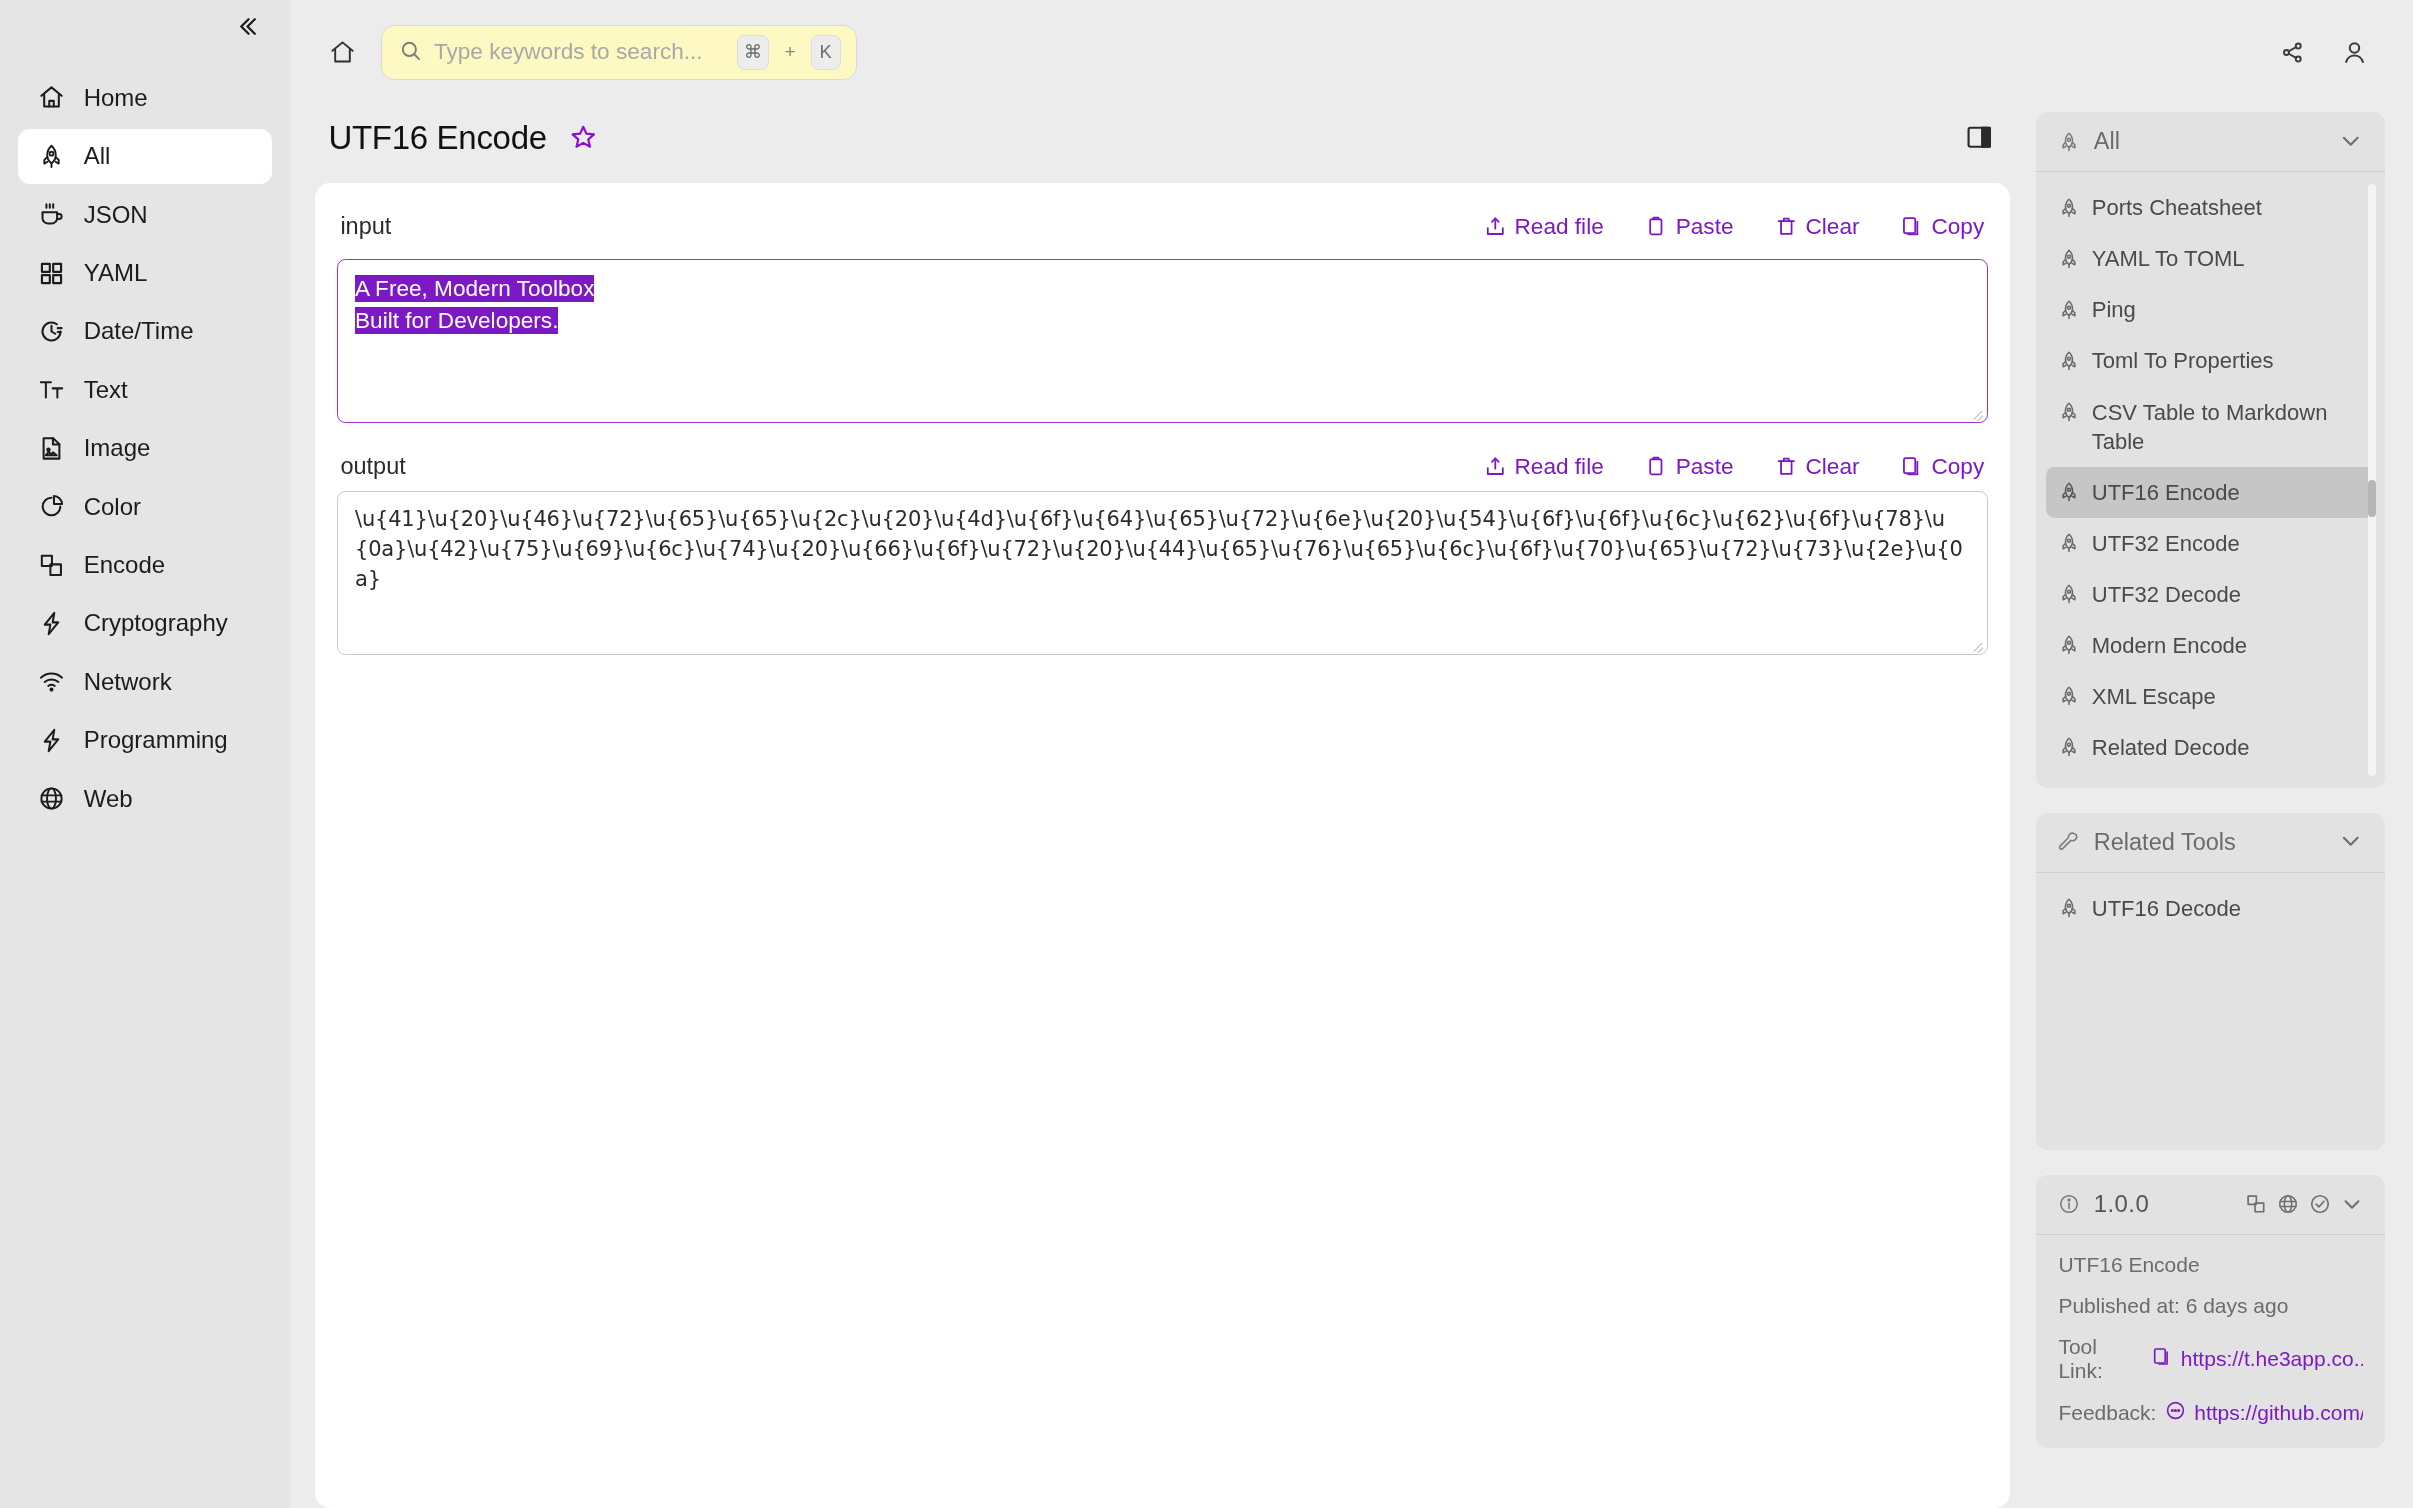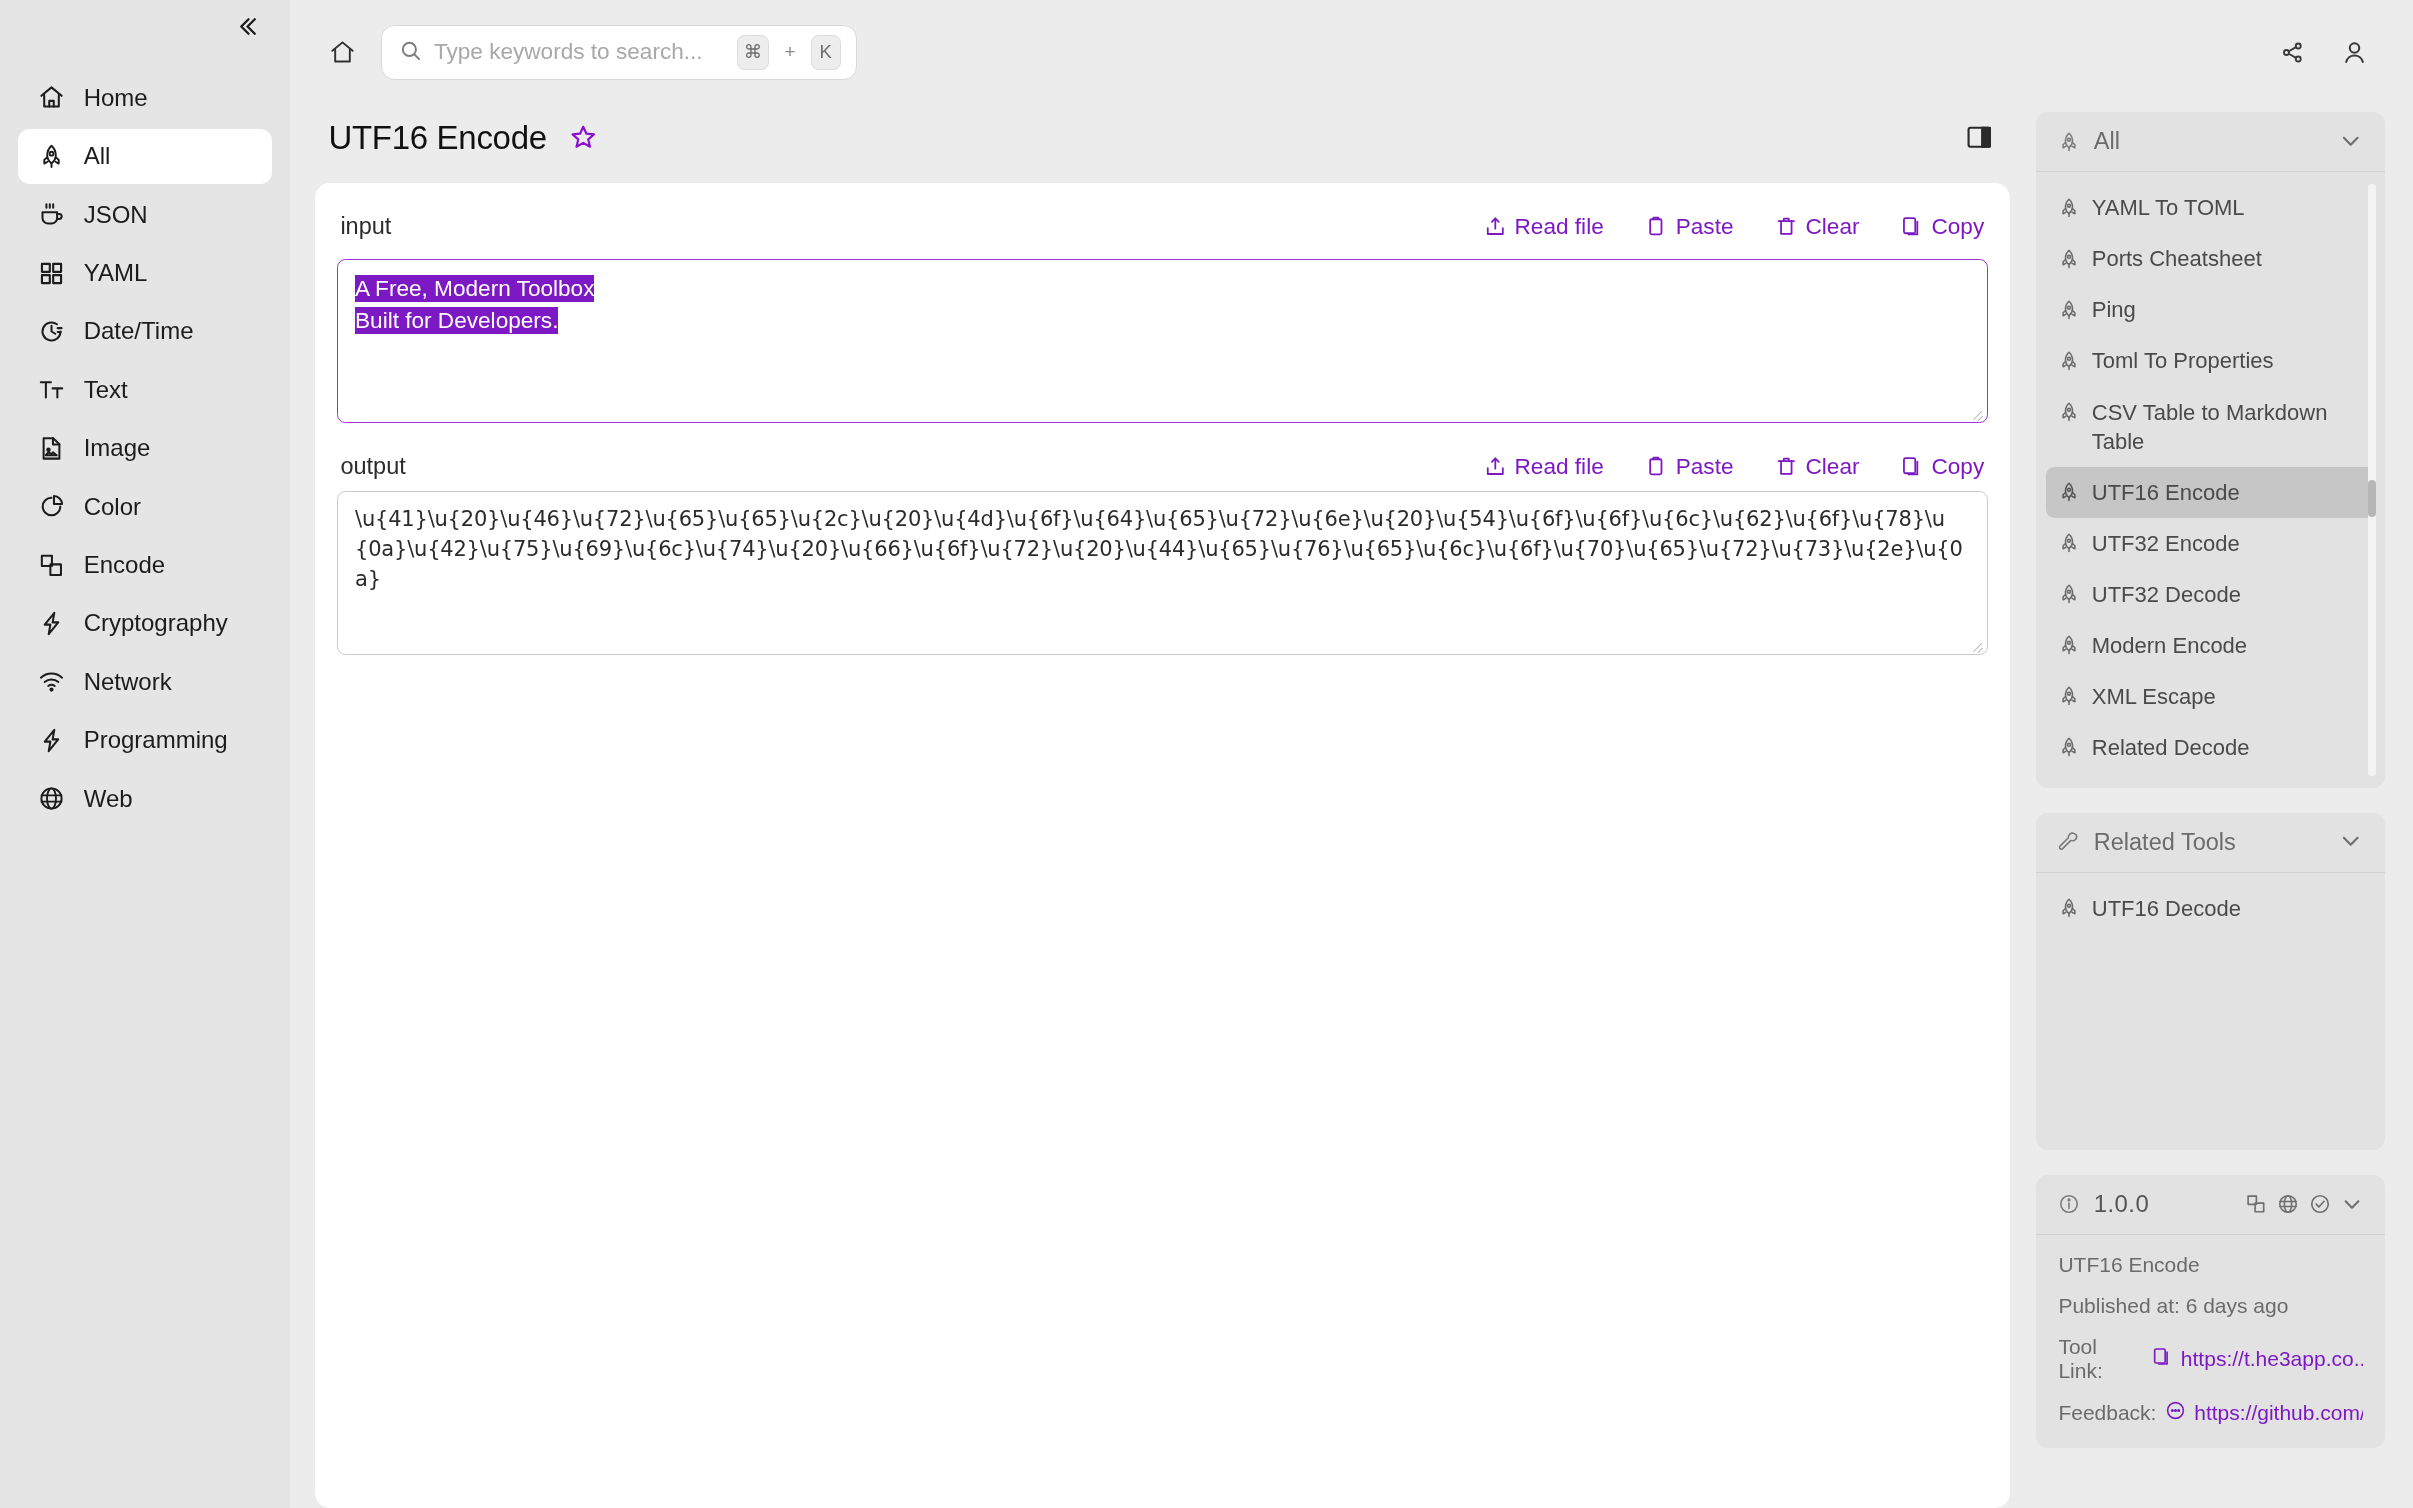--- a/index.html
+++ b/index.html
@@ -28,21 +28,21 @@
   }
   .nav-item.active { background: #ffffff; }
   .nav-ico { width: 28.5px; height: 28.5px; display: flex; align-items: center; justify-content: center; flex: 0 0 28.5px; }
   .nav-ico svg { width: 27px; height: 27px; display: block; }
 
   
   .main { flex: 1 1 auto; height: 1508px; background: #ececec; display: flex; flex-direction: column; min-width: 0; }
   .topbar { height: 104px; flex: 0 0 104px; display: flex; align-items: center; padding: 0 34px 0 25px; gap: 11.7px; }
   .home-btn { width: 54px; height: 54px; display: flex; align-items: center; justify-content: center; border-radius: 10px; cursor: pointer; }
   .search-wrap {
-    width: 476px; height: 55px; background: #ffffff;
+    width: 476px; height: 55px; background: #fef9c3;
     border: 1.7px solid #d9d9d9; border-radius: 13.4px;
     display: flex; align-items: center; padding: 0 15px 0 17px; gap: 11.7px; cursor: text;
   }
   .search-input { flex: 1 1 auto; border: none; outline: none; background: transparent;
     font-family: "Liberation Sans", sans-serif; font-size: 22.6px; color: #3a3a3a; }
   .search-input::placeholder { color: #a8a8a8; }
   .kbd { min-width: 30px; height: 35px; background: #ededed; border: 0.8px solid #dcdcdc;
     border-radius: 7.5px; display: flex; align-items: center; justify-content: center;
     font-size: 18.4px; color: #6d6d6d; padding: 0 6.7px; }
   .kbd-plus { font-size: 19px; color: #8a8a8a; padding: 0 3.4px; }
@@ -459,33 +459,33 @@
               <div class="rail-item">
                 <span class="tool-ico">
                     <svg viewBox="0 0 24 24" fill="none" stroke="#6a6a6a" stroke-width="1.7">
                       <path d="M12 2.5c2.6 2.4 3.8 5.4 3.8 8.3 0 3.2-1.7 5.6-3.8 7.2-2.1-1.6-3.8-4-3.8-7.2 0-2.9 1.2-5.9 3.8-8.3z"></path>
                       <circle cx="12" cy="9.5" r="1.6"></circle>
                       <path d="M8.2 12.6 5.6 15v3.3l2.9-1.6"></path>
                       <path d="M15.8 12.6 18.4 15v3.3l-2.9-1.6"></path>
                       <path d="M12 18v3.3"></path>
                     </svg>
                   </span>
+                <span>Ports Cheatsheet</span>
+              </div>
+              <div class="rail-item">
+                <span class="tool-ico">
+                    <svg viewBox="0 0 24 24" fill="none" stroke="#6a6a6a" stroke-width="1.7">
+                      <path d="M12 2.5c2.6 2.4 3.8 5.4 3.8 8.3 0 3.2-1.7 5.6-3.8 7.2-2.1-1.6-3.8-4-3.8-7.2 0-2.9 1.2-5.9 3.8-8.3z"></path>
+                      <circle cx="12" cy="9.5" r="1.6"></circle>
+                      <path d="M8.2 12.6 5.6 15v3.3l2.9-1.6"></path>
+                      <path d="M15.8 12.6 18.4 15v3.3l-2.9-1.6"></path>
+                      <path d="M12 18v3.3"></path>
+                    </svg>
+                  </span>
                 <span>YAML To TOML</span>
-              </div>
-              <div class="rail-item">
-                <span class="tool-ico">
-                    <svg viewBox="0 0 24 24" fill="none" stroke="#6a6a6a" stroke-width="1.7">
-                      <path d="M12 2.5c2.6 2.4 3.8 5.4 3.8 8.3 0 3.2-1.7 5.6-3.8 7.2-2.1-1.6-3.8-4-3.8-7.2 0-2.9 1.2-5.9 3.8-8.3z"></path>
-                      <circle cx="12" cy="9.5" r="1.6"></circle>
-                      <path d="M8.2 12.6 5.6 15v3.3l2.9-1.6"></path>
-                      <path d="M15.8 12.6 18.4 15v3.3l-2.9-1.6"></path>
-                      <path d="M12 18v3.3"></path>
-                    </svg>
-                  </span>
-                <span>Ports Cheatsheet</span>
               </div>
               <div class="rail-item">
                 <span class="tool-ico">
                     <svg viewBox="0 0 24 24" fill="none" stroke="#6a6a6a" stroke-width="1.7">
                       <path d="M12 2.5c2.6 2.4 3.8 5.4 3.8 8.3 0 3.2-1.7 5.6-3.8 7.2-2.1-1.6-3.8-4-3.8-7.2 0-2.9 1.2-5.9 3.8-8.3z"></path>
                       <circle cx="12" cy="9.5" r="1.6"></circle>
                       <path d="M8.2 12.6 5.6 15v3.3l2.9-1.6"></path>
                       <path d="M15.8 12.6 18.4 15v3.3l-2.9-1.6"></path>
                       <path d="M12 18v3.3"></path>
                     </svg>

